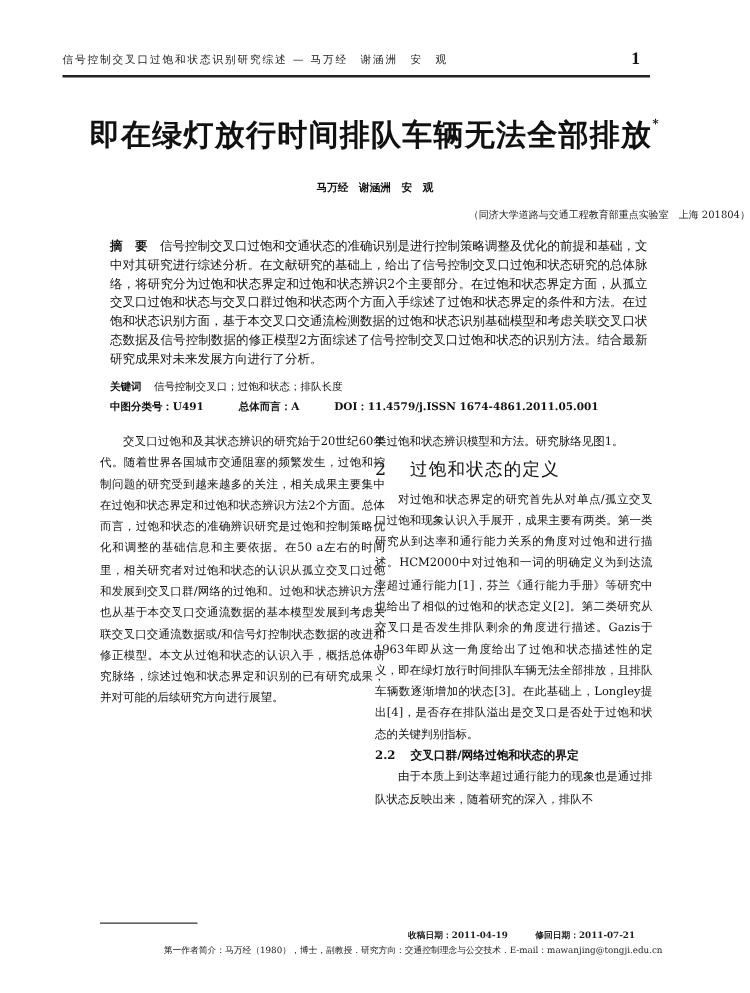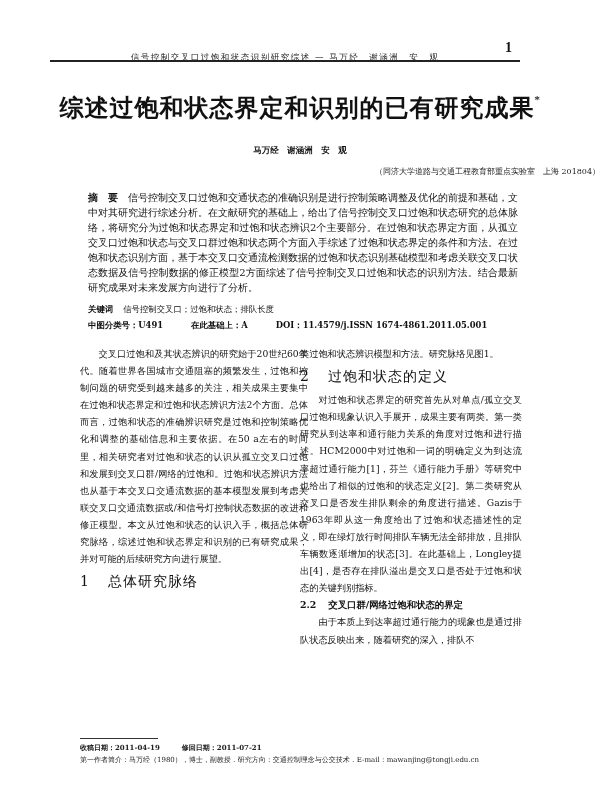--- a/index.html
+++ b/index.html
@@ -1,17 +1,17 @@
 <!DOCTYPE html>
 <html><head>
 <meta charset="utf-8">
 <style>
   html, body { margin: 0; padding: 0; background: #ffffff; }
   body { width: 600px; height: 794px; position: relative; overflow: hidden; color: #111; font-family: "DejaVu Serif", serif; }
-  .running-head { position: absolute; left: 50px; top: 52px; width: 470px; font-size: 8.5px; letter-spacing: 1.5px; color: #222; text-align: center; }
+  .running-head { position: absolute; left: 50px; top: 42px; width: 470px; font-size: 8.5px; letter-spacing: 1.5px; color: #222; }
   .page-num { position: absolute; left: 505px; top: 40px; font-size: 14px; font-weight: bold; font-family: "Liberation Serif", serif; }
   .head-rule { position: absolute; left: 50px; top: 60px; width: 470px; height: 2px; background: #222; }
   .title { position: absolute; left: 0; top: 92px; width: 600px; text-align: center; font-size: 24px; font-weight: bold; letter-spacing: 1px; font-family: "DejaVu Serif", serif; color: #111; }
   .title sup { font-size: 10px; vertical-align: top; position: relative; top: 2px; }
   .authors { position: absolute; left: 0; top: 145px; width: 600px; text-align: center; font-size: 8.5px; font-weight: bold; word-spacing: 8px; }
   .affil { position: absolute; left: 0; top: 166px; width: 600px; text-align: right; font-size: 8px; color: #222; }
   .abstract { position: absolute; left: 88px; top: 190px; width: 430px; font-size: 10px; line-height: 15px; text-align: justify; color: #111; }
   .abstract .lbl { font-weight: bold; margin-right: 10px; }
   .keywords { position: absolute; left: 88px; top: 304px; width: 430px; font-size: 8.4px; }
   .keywords .lbl { font-weight: bold; margin-right: 10px; }
@@ -22,46 +22,45 @@
   .col.right { left: 300px; width: 222px; }
   .col p { margin: 0; text-indent: 2em; }
   .col p.noindent { text-indent: 0; }
   .h1 { font-size: 14px; font-weight: normal; margin: 6px 0 6px 0; letter-spacing: 1px; }
   .h1 .num { margin-right: 18px; }
   .h2 { font-size: 9.4px; font-weight: bold; margin: 0; }
   .h2 .num { margin-right: 12px; }
   .foot-rule { position: absolute; left: 80px; top: 738px; width: 78px; height: 1px; background: #333; }
   .footnotes { position: absolute; left: 80px; top: 742px; width: 450px; font-size: 7px; line-height: 12px; color: #222; }
   .footnotes .dates span { margin-right: 22px; font-weight: bold; }
-  .footnotes div { white-space: nowrap; }
+  .footnotes div { white-space: nowrap; text-align: right; }
 </style>
 </head>
 <body>
 
 <div class="running-head">信号控制交叉口过饱和状态识别研究综述 — 马万经　谢涵洲　安　观</div>
 <div class="page-num">1</div>
 <div class="head-rule"></div>
 
-<div class="title"><span>综述过饱和状态界定和识别的已有研究成果</span><sup>*</sup></div>
+<div class="title"><span>即在绿灯放行时间排队车辆无法全部排放</span><sup>*</sup></div>
 <div class="authors">马万经　谢涵洲　安　观</div>
 <div class="affil">（同济大学道路与交通工程教育部重点实验室　上海 201804）</div>
 
 <div class="abstract">
   <span class="lbl">摘　要</span><span>信号控制交叉口过饱和交通状态的准确识别是进行控制策略调整及优化的前提和基础，文中对其研究进行综述分析。在文献研究的基础上，给出了信号控制交叉口过饱和状态研究的总体脉络，将研究分为过饱和状态界定和过饱和状态辨识2个主要部分。在过饱和状态界定方面，从孤立交叉口过饱和状态与交叉口群过饱和状态两个方面入手综述了过饱和状态界定的条件和方法。在过饱和状态识别方面，基于本交叉口交通流检测数据的过饱和状态识别基础模型和考虑关联交叉口状态数据及信号控制数据的修正模型2方面综述了信号控制交叉口过饱和状态的识别方法。结合最新研究成果对未来发展方向进行了分析。</span>
 </div>
 <div class="keywords">
   <span class="lbl">关键词</span><span>信号控制交叉口；过饱和状态；排队长度</span>
 </div>
 <div class="classline">
-  <span>中图分类号：U491</span><span>在此基础上：A</span><span>DOI：11.4579/j.ISSN 1674-4861.2011.05.001</span>
+  <span>中图分类号：U491</span><span>总体而言：A</span><span>DOI：11.4579/j.ISSN 1674-4861.2011.05.001</span>
 </div>
 
 <div class="col left">
   <p>交叉口过饱和及其状态辨识的研究始于20世纪60年代。随着世界各国城市交通阻塞的频繁发生，过饱和控制问题的研究受到越来越多的关注，相关成果主要集中在过饱和状态界定和过饱和状态辨识方法2个方面。总体而言，过饱和状态的准确辨识研究是过饱和控制策略优化和调整的基础信息和主要依据。在50 a左右的时间里，相关研究者对过饱和状态的认识从孤立交叉口过饱和发展到交叉口群/网络的过饱和。过饱和状态辨识方法也从基于本交叉口交通流数据的基本模型发展到考虑关联交叉口交通流数据或/和信号灯控制状态数据的改进和修正模型。本文从过饱和状态的认识入手，概括总体研究脉络，综述过饱和状态界定和识别的已有研究成果，并对可能的后续研究方向进行展望。</p>
-  <div class="h1"><span class="num">1</span><span>总体研究脉络</span></div>
 </div>
 
 <div class="col right">
   <p class="noindent">类过饱和状态辨识模型和方法。研究脉络见图1。</p>
   <div class="h1"><span class="num">2</span><span>过饱和状态的定义</span></div>
   <p>对过饱和状态界定的研究首先从对单点/孤立交叉口过饱和现象认识入手展开，成果主要有两类。第一类研究从到达率和通行能力关系的角度对过饱和进行描述。HCM2000中对过饱和一词的明确定义为到达流率超过通行能力[1]，芬兰《通行能力手册》等研究中也给出了相似的过饱和的状态定义[2]。第二类研究从交叉口是否发生排队剩余的角度进行描述。Gazis于1963年即从这一角度给出了过饱和状态描述性的定义，即在绿灯放行时间排队车辆无法全部排放，且排队车辆数逐渐增加的状态[3]。在此基础上，Longley提出[4]，是否存在排队溢出是交叉口是否处于过饱和状态的关键判别指标。</p>
   <div class="h2"><span class="num">2.2</span><span>交叉口群/网络过饱和状态的界定</span></div>
   <p>由于本质上到达率超过通行能力的现象也是通过排队状态反映出来，随着研究的深入，排队不</p>
 </div>
 

